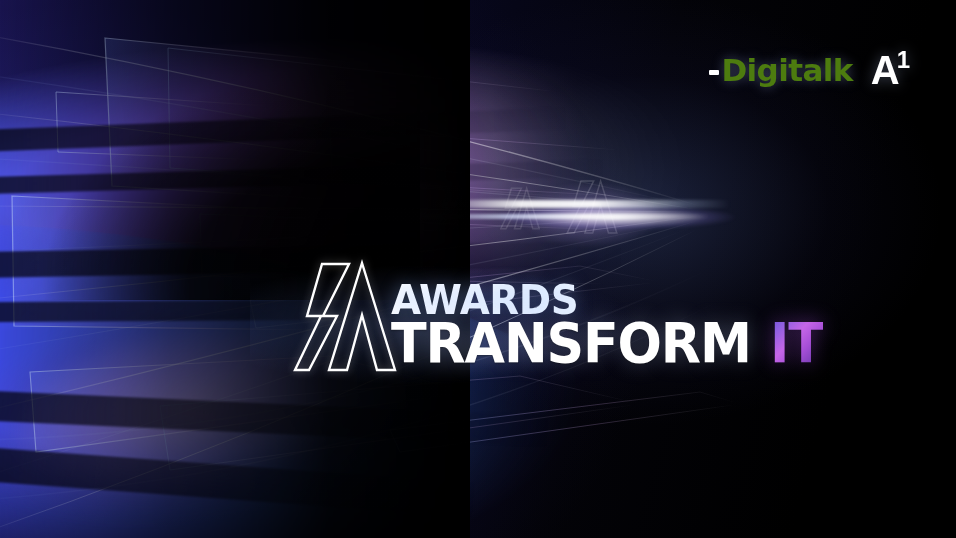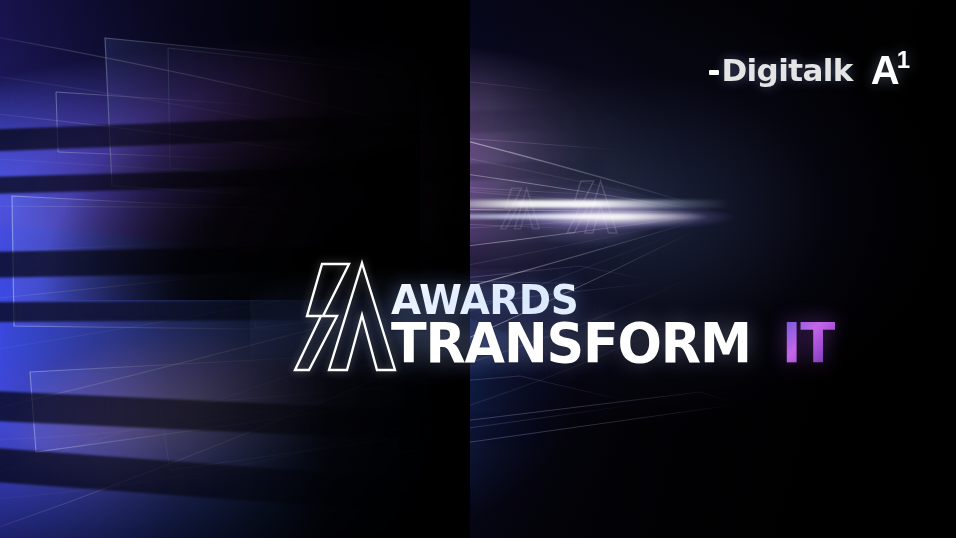--- a/index.html
+++ b/index.html
@@ -140,21 +140,21 @@
     z-index:40;
   }
   .digitalk {
     display:flex; align-items:center; gap:5px;
   }
   .digitalk .dash {
     width:10px; height:5px; background:#fff; border-radius:1px;
     margin-right:-3px; margin-top:4px;
   }
   .digitalk .word {
-    color:#e5e5e5;
+    color:#4d7c0f;
     font-size:31px;
     font-weight:700;
     letter-spacing:-0.6px;
     line-height:1;
     font-family:"DejaVu Sans", sans-serif;
     text-shadow:0 0 12px rgba(170,190,255,.35);
   }
   .a1logo {
     position:relative;
     color:#ffffff;
@@ -186,21 +186,21 @@
     letter-spacing:-0.5px;
     color:#eef3ff;
     background:linear-gradient(100deg,#ffffff 0%,#e9f2ff 35%,#ffffff 72%,#f2f6ff 100%);
     -webkit-background-clip:text; background-clip:text;
     -webkit-text-fill-color:transparent;
     text-shadow:0 0 18px rgba(150,190,255,.35);
     transform:scaleX(.95);
     transform-origin:left center;
   }
   .line-main {
-    display:flex; align-items:baseline; gap:12px;
+    display:flex; align-items:baseline; gap:0;
     margin-top:-4px;
     text-align:right;
   }
   .word-transform {
     font-family:"DejaVu Sans", sans-serif;
     font-weight:700;
     font-size:55px;
     line-height:1;
     letter-spacing:-1.2px;
     color:#ffffff;

